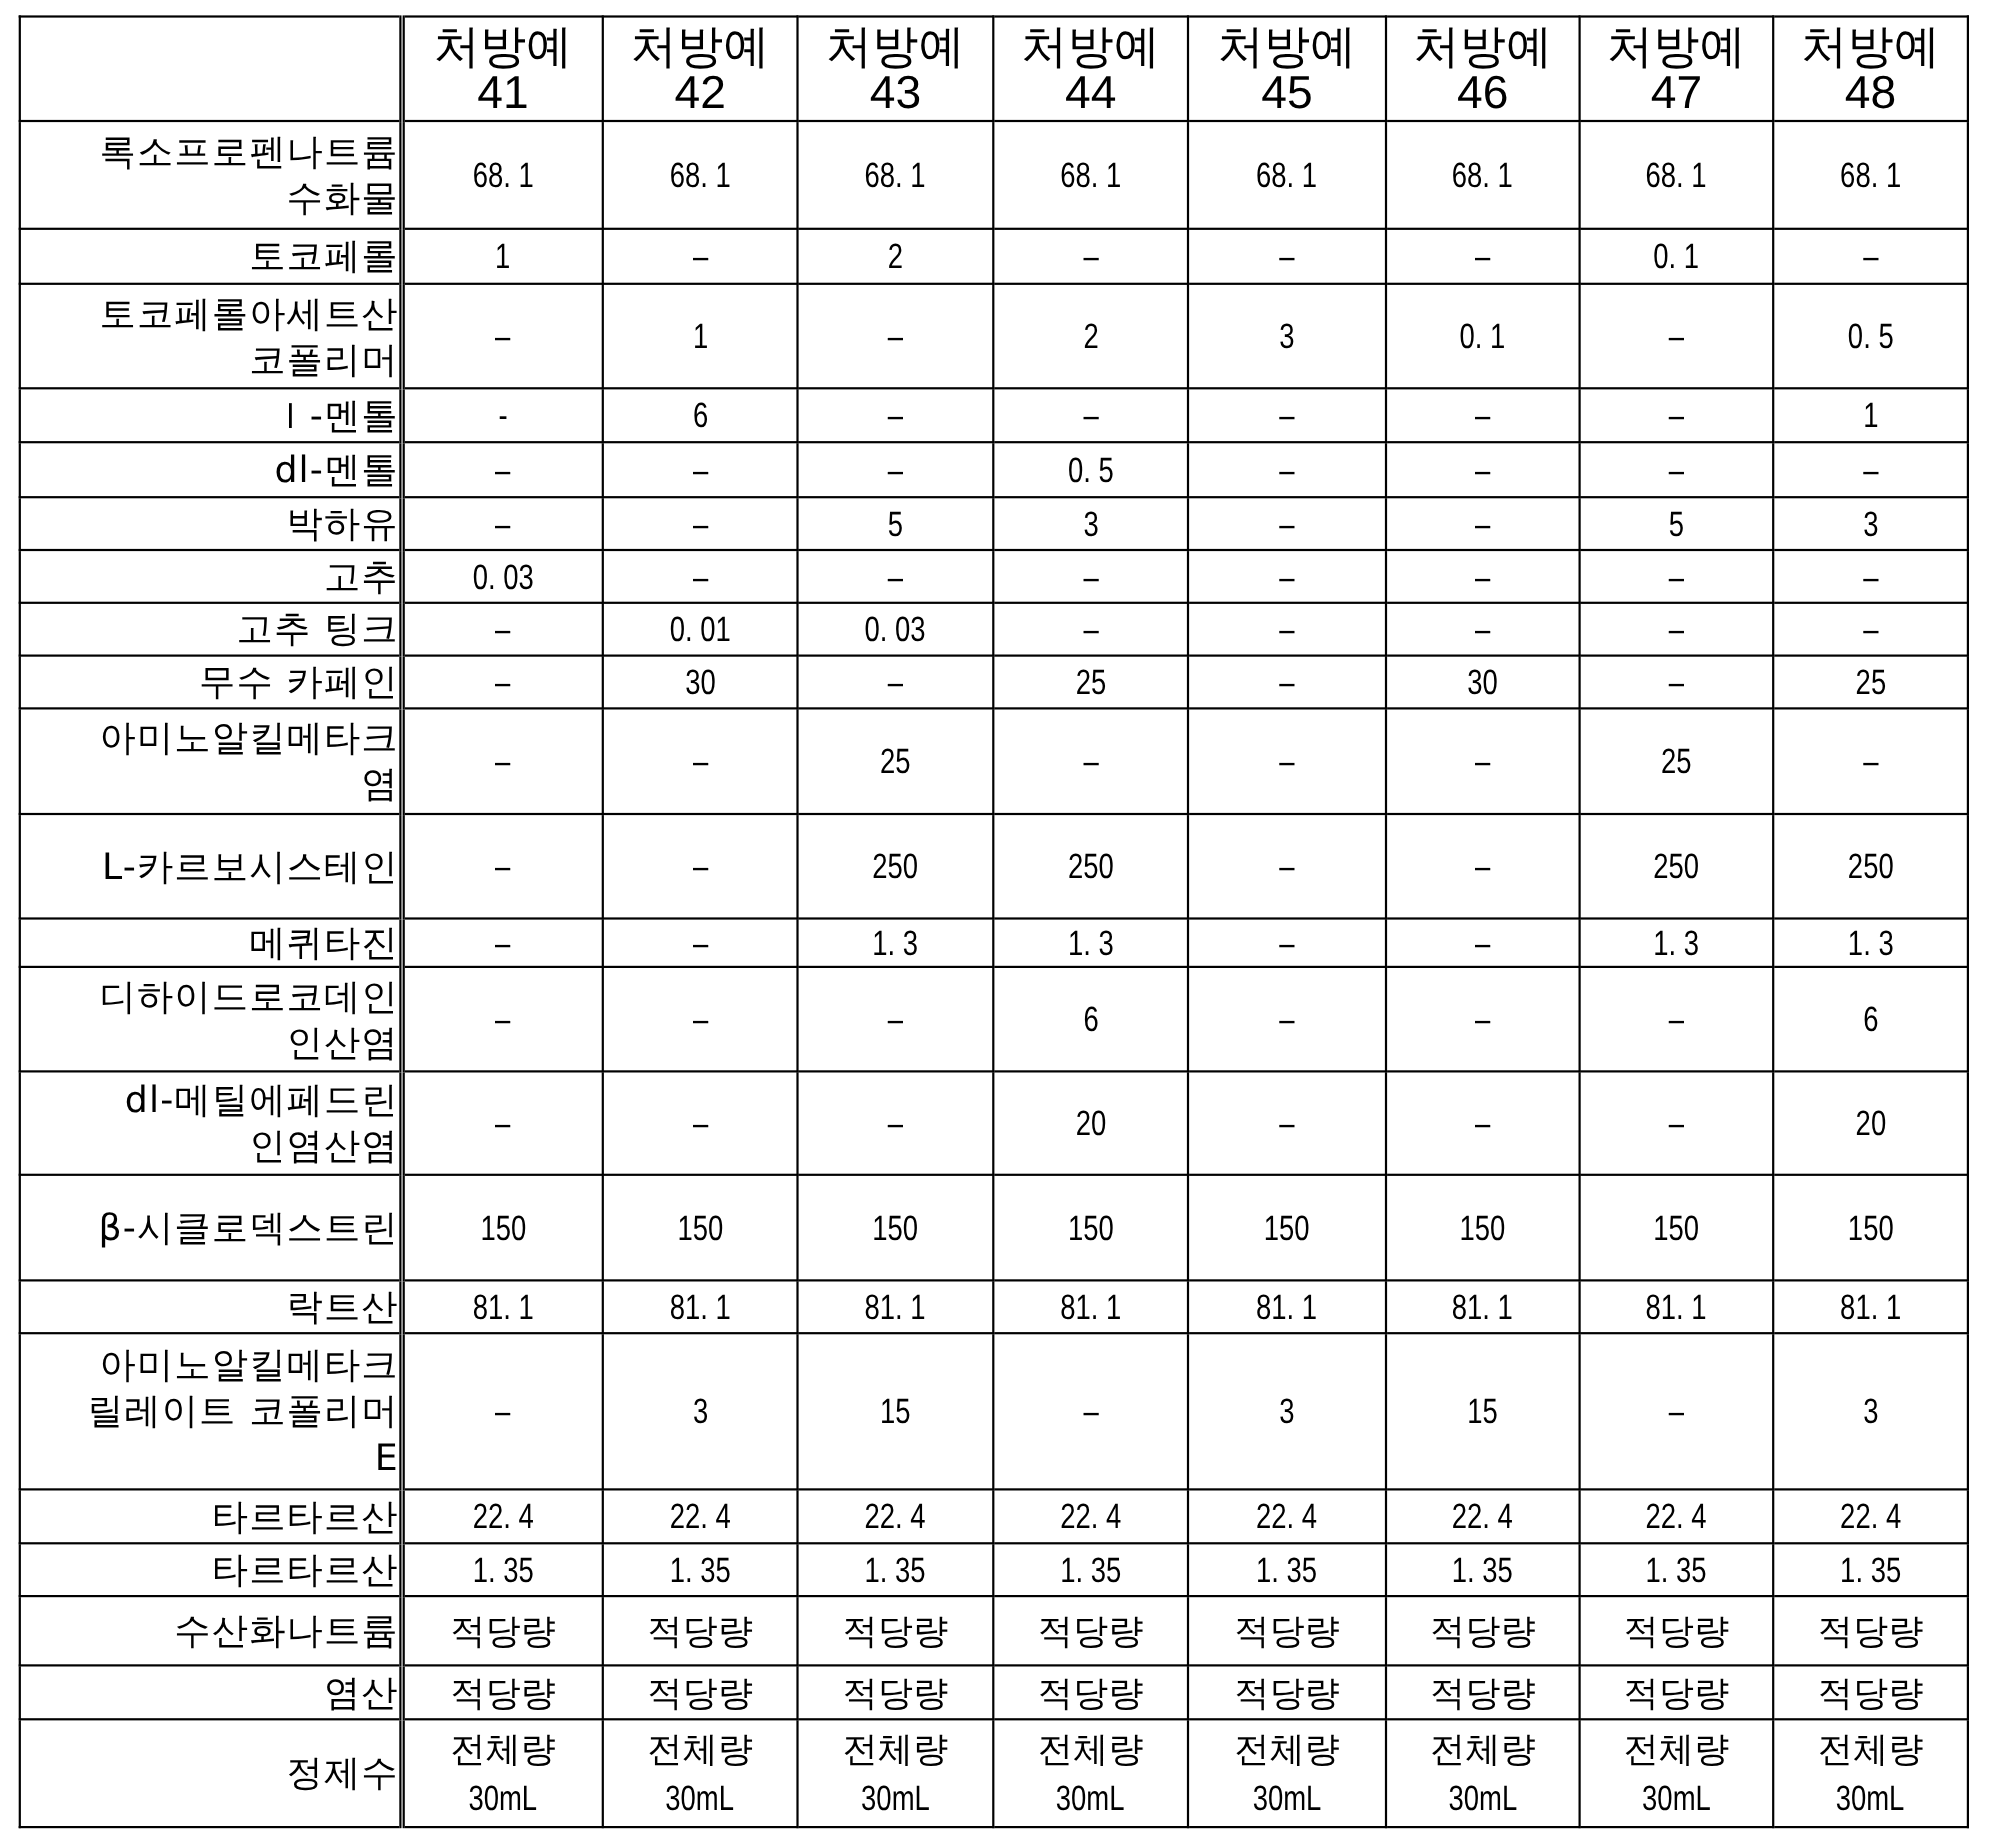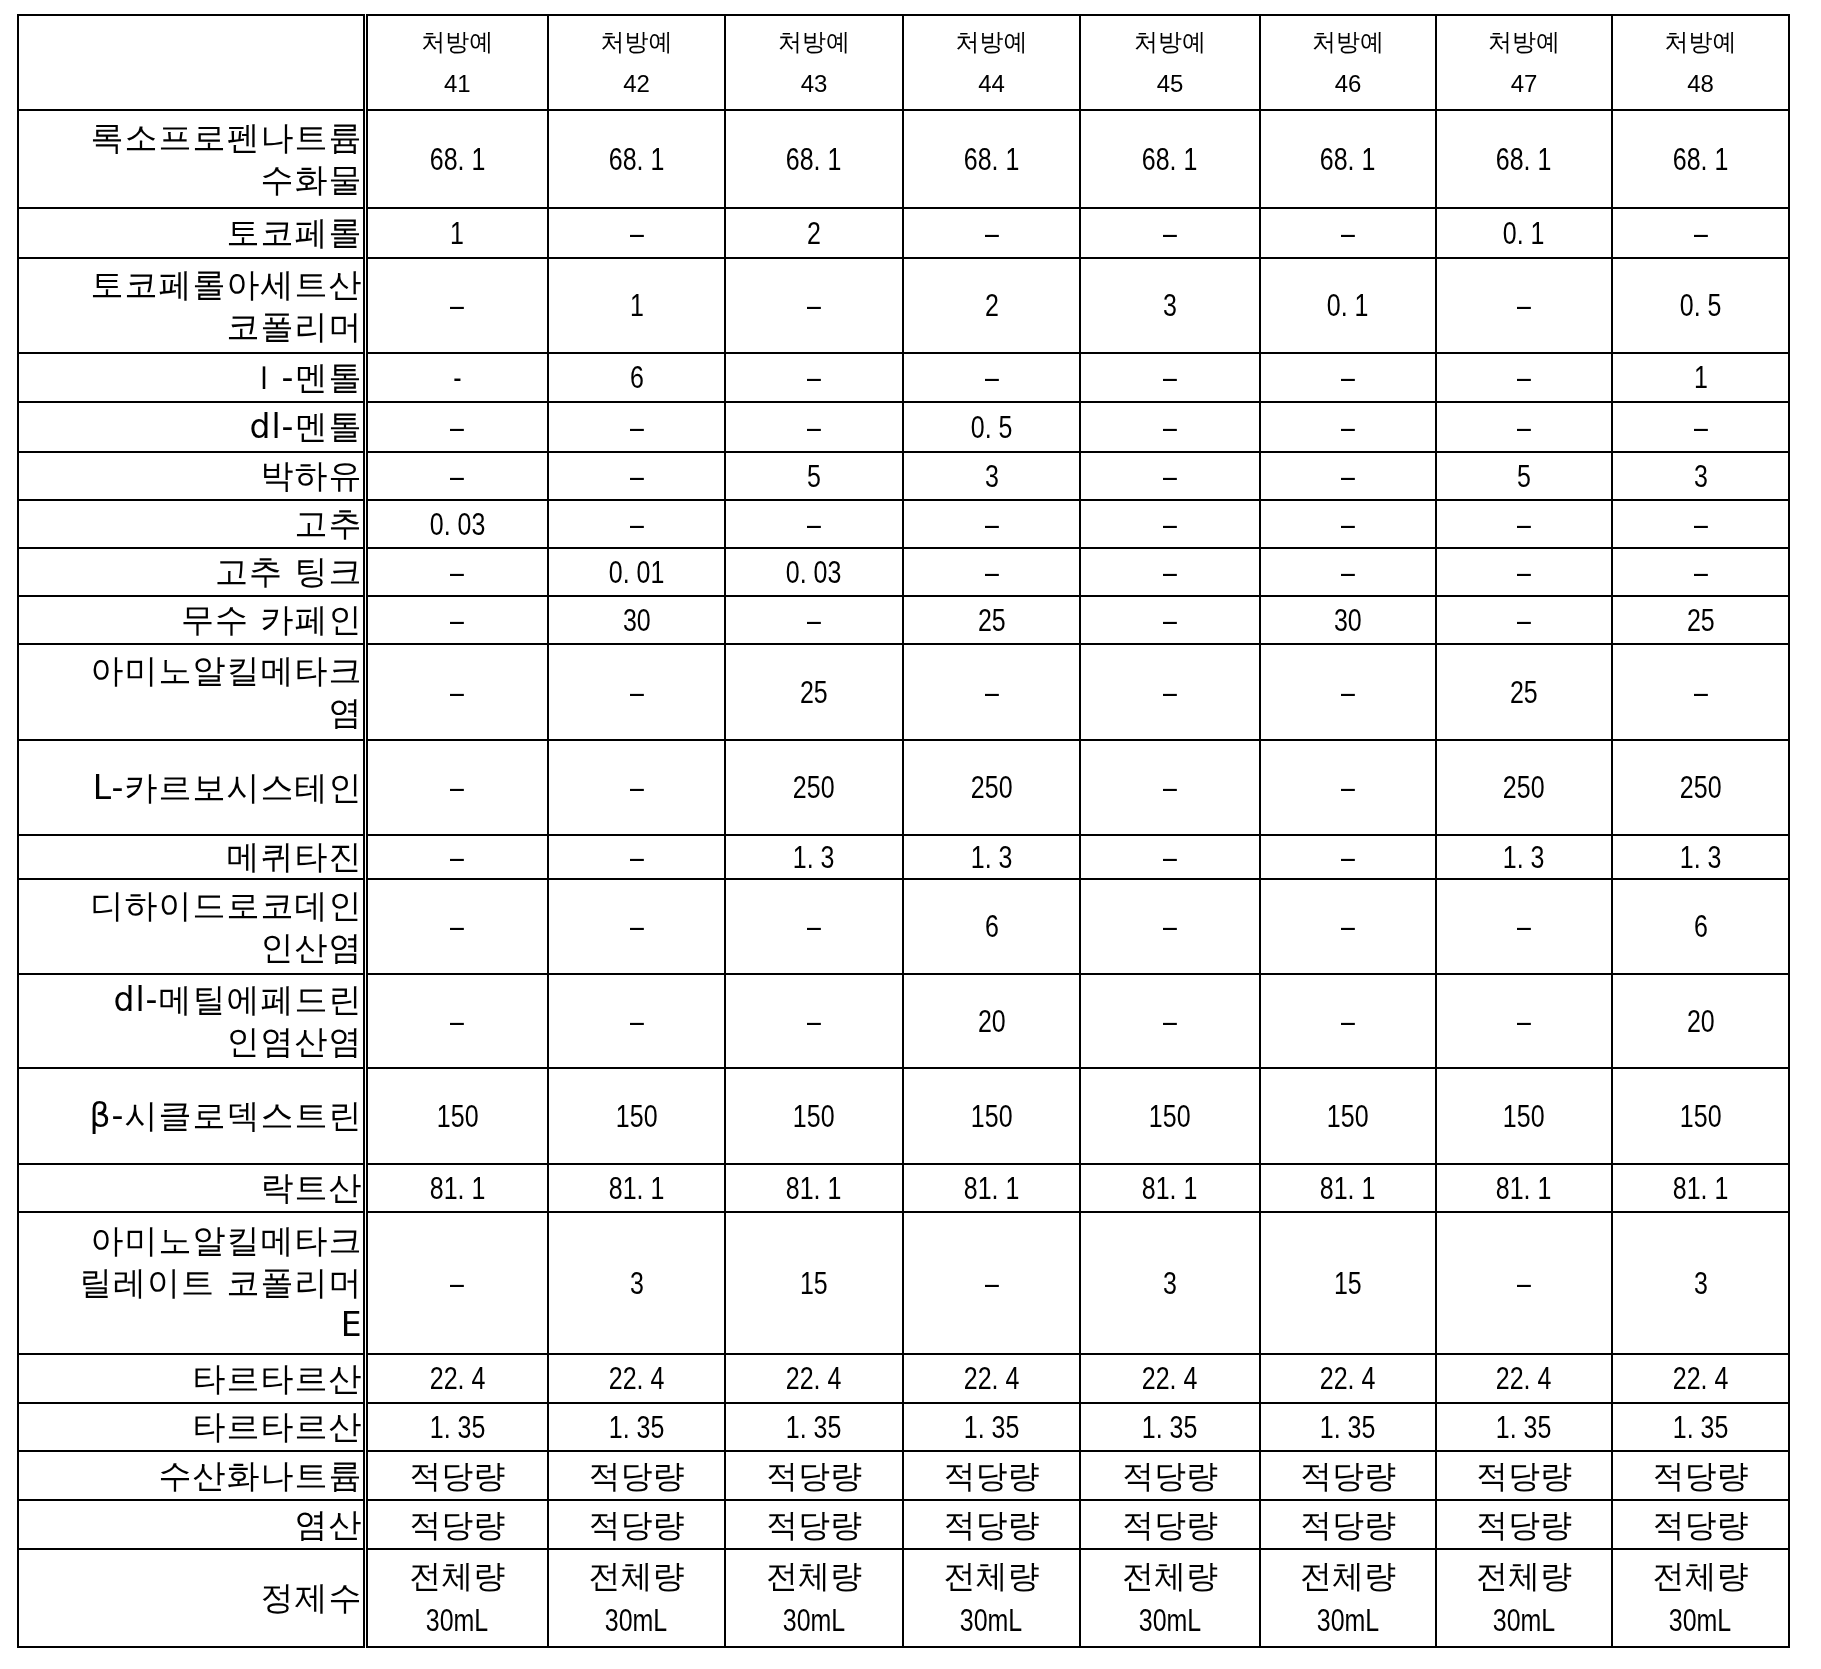--- a/index.html
+++ b/index.html
@@ -2,21 +2,21 @@
 <html><head>
 <meta charset="utf-8">
 <style>
   html, body { margin: 0; padding: 0; background: #ffffff; }
   body { width: 1821px; height: 1669px; position: relative; overflow: hidden;
          font-family: "DejaVu Sans", "Liberation Sans", sans-serif; color: #000; }
   #tbl { position: absolute; left: 17px; top: 14px; border-collapse: collapse;
          table-layout: fixed; width: 1771px; }
   #tbl td, #tbl th { border: 2px solid #000; padding: 0; font-weight: normal;
          vertical-align: middle; overflow: hidden; }
-  #tbl th { text-align: center; font-size: 24px; line-height: 42px; }
+  #tbl th { text-align: center; font-size: 42px; line-height: 42px; }
   .label { text-align: right; padding-left: 20px !important; font-size: 33px;
            line-height: 42px; letter-spacing: 1px; }
   .val { text-align: center; font-size: 32px; font-family: "Liberation Sans", sans-serif; }
   .val span { display: inline-block; transform: scaleX(0.78); }
   .kval { font-family: "DejaVu Sans", sans-serif; font-size: 32px; line-height: 44px; }
   .kval span { transform: none; }
   tr.hdr th { border-bottom: 6px double #000; }
   col.c0 { width: 347px; }
   td.first, th.first { border-right: 5px double #000 !important; }
 </style>
@@ -624,21 +624,21 @@
         <td class="val">
           <div><span>1. 35</span></div>
         </td>
         <td class="val">
           <div><span>1. 35</span></div>
         </td>
         <td class="val">
           <div><span>1. 35</span></div>
         </td>
       </tr>
-      <tr style="height: 49px;">
+      <tr style="height: 63px;">
         <td class="label first">
           <div>수산화나트륨</div>
         </td>
         <td class="val kval">
           <div><span>적당량</span></div>
         </td>
         <td class="val kval">
           <div><span>적당량</span></div>
         </td>
         <td class="val kval">

